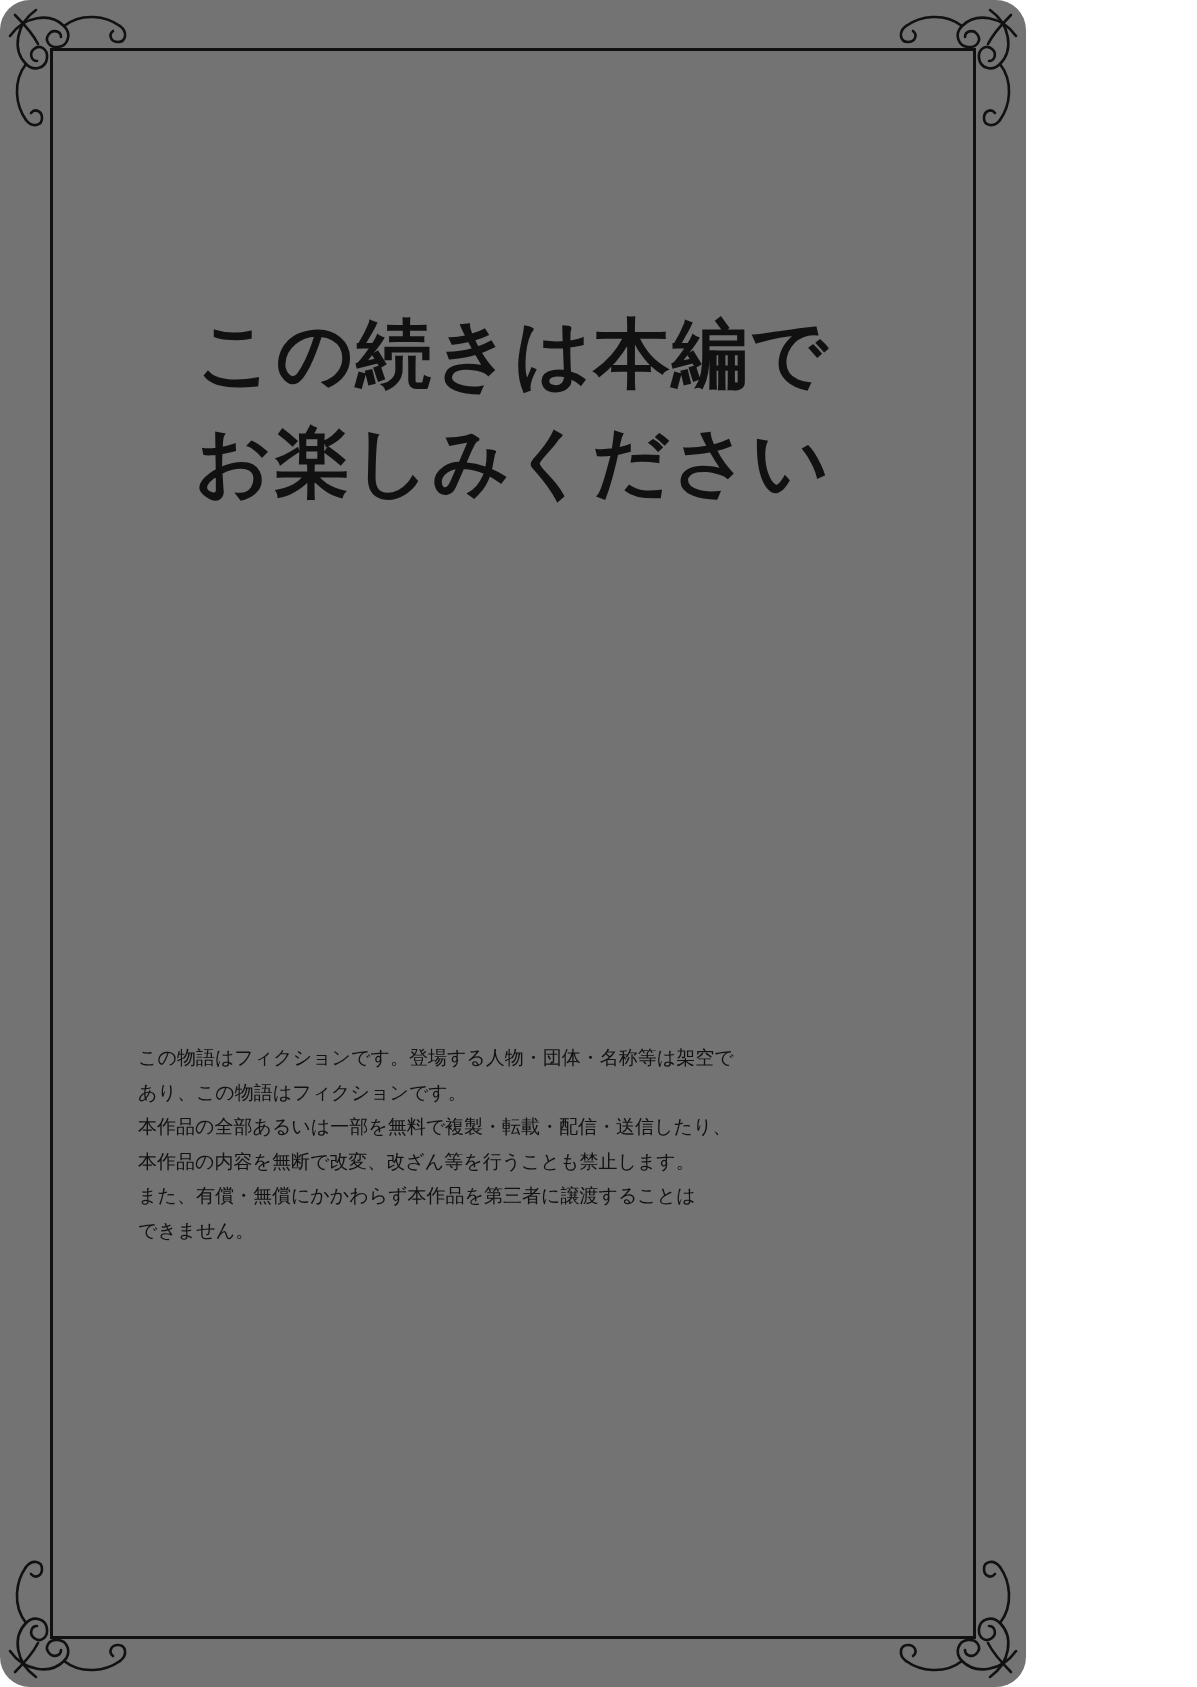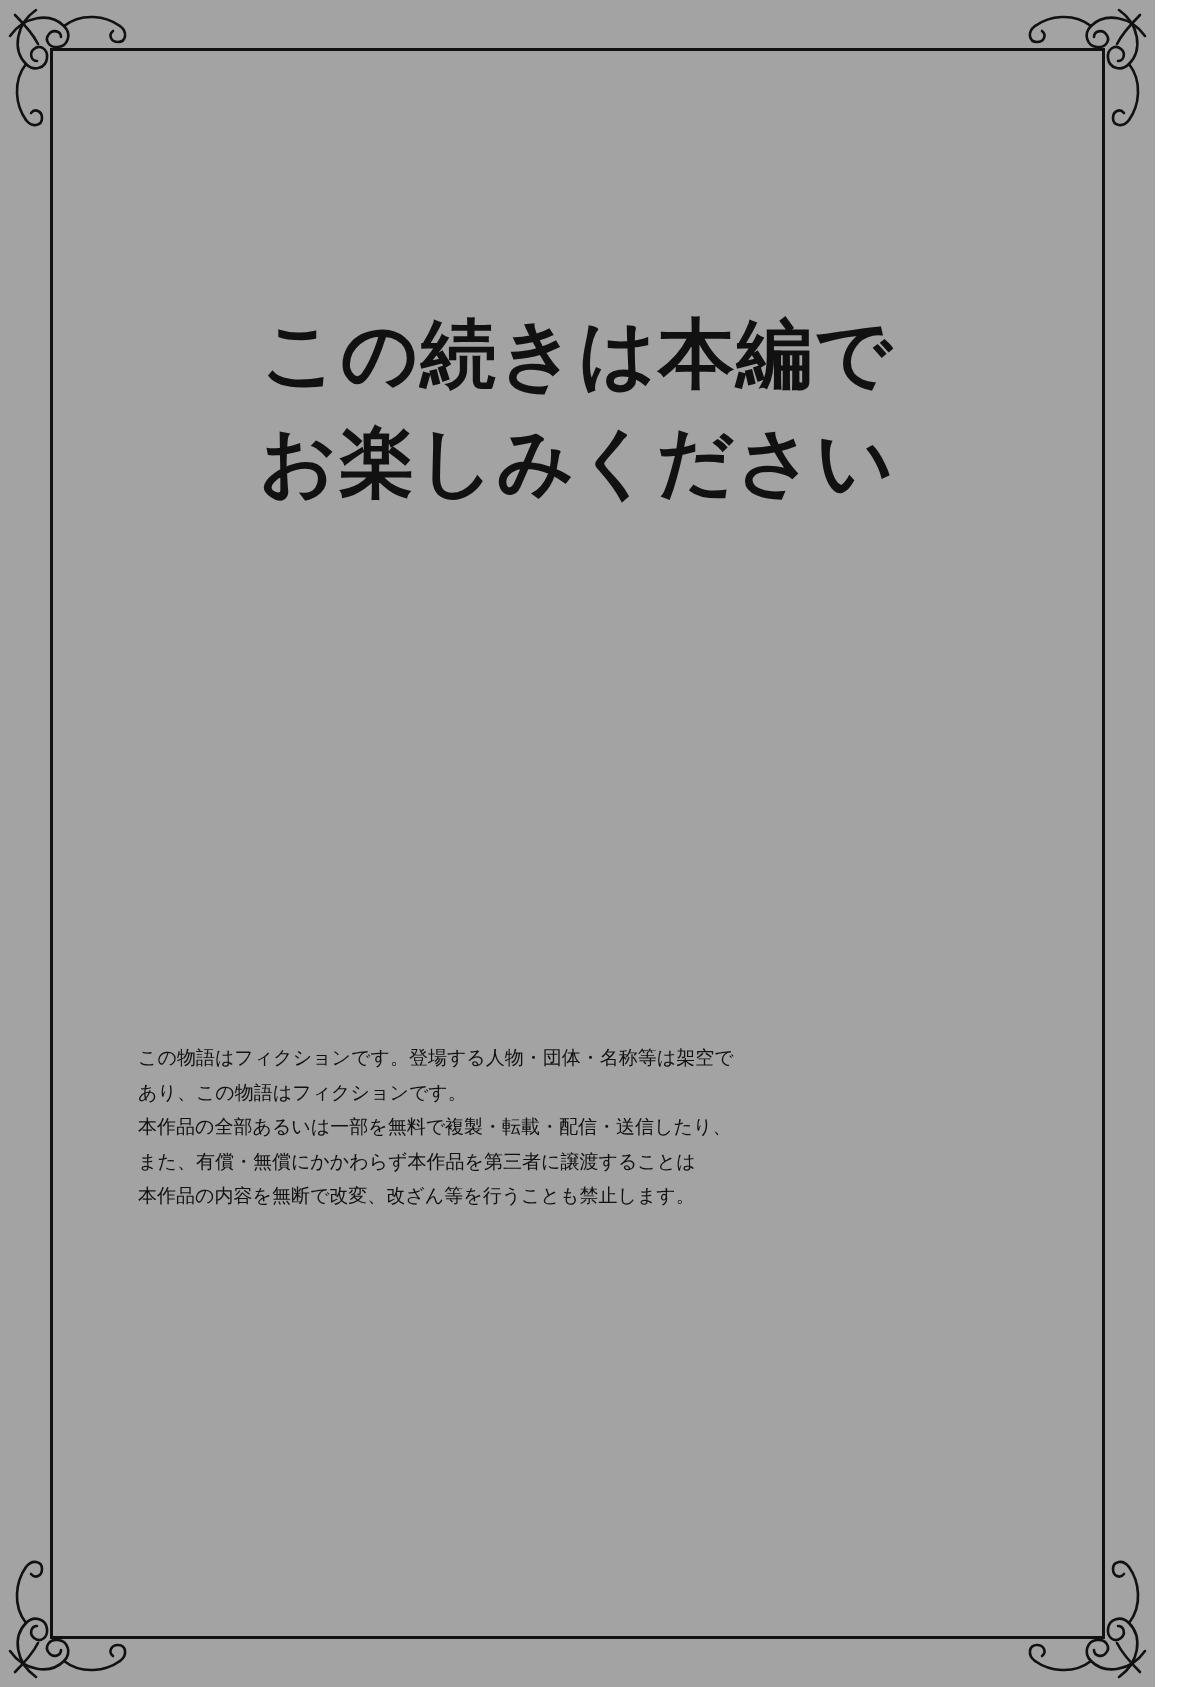--- a/index.html
+++ b/index.html
@@ -10,24 +10,25 @@
   body {
     width: 1197px;
     height: 1687px;
     font-family: "Liberation Sans", sans-serif;
     color: #111111;
     overflow: hidden;
   }
 
   .page {
     position: relative;
-    width: 1155px;
+    width: 1026px;
     height: 1687px;
-    background: #a3a3a3;
+    background: #737373;
     box-sizing: border-box;
+    border-radius: 30px;
   }
 
   
   .ornament {
     position: absolute;
     width: 150px;
     height: 150px;
     pointer-events: none;
   }
   .ornament svg { display: block; width: 150px; height: 150px; }
@@ -147,17 +148,18 @@
 
   <div class="headline">
     <div class="headline-line">この続きは本編で</div>
     <div class="headline-line">お楽しみください</div>
   </div>
 
   <div class="notice">
     <div class="notice-line">この物語はフィクションです。登場する人物・団体・名称等は架空で</div>
     <div class="notice-line">あり、この物語はフィクションです。</div>
     <div class="notice-line">本作品の全部あるいは一部を無料で複製・転載・配信・送信したり、</div>
+    <div class="notice-line">本作品の内容を無断で改変、改ざん等を行うことも禁止します。</div>
     <div class="notice-line">また、有償・無償にかかわらず本作品を第三者に譲渡することは</div>
-    <div class="notice-line">本作品の内容を無断で改変、改ざん等を行うことも禁止します。</div>
+    <div class="notice-line">できません。</div>
   </div>
 
 </div>
 
 </body></html>

